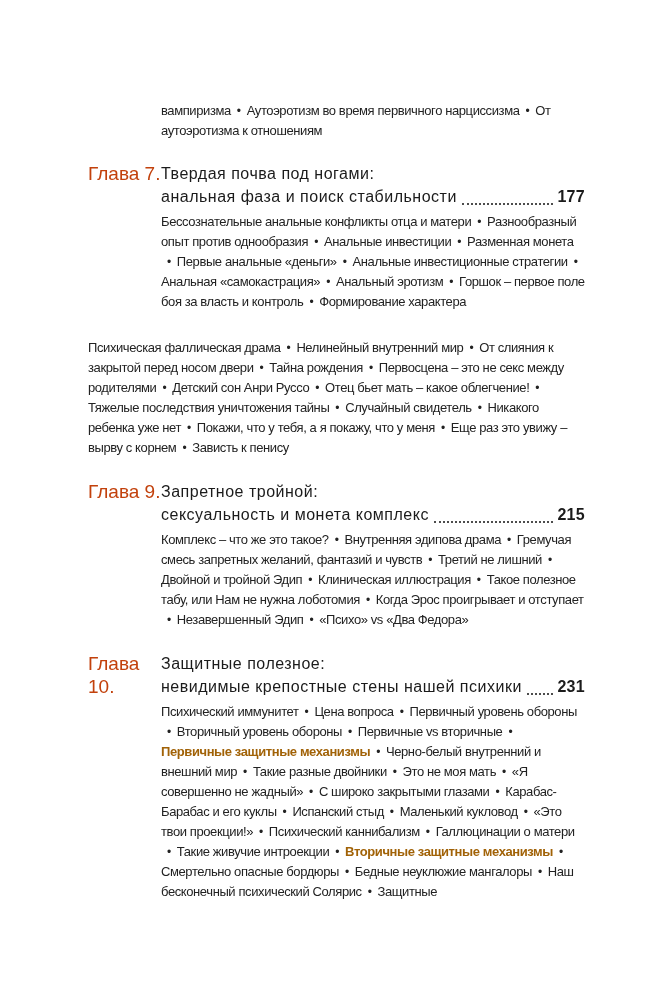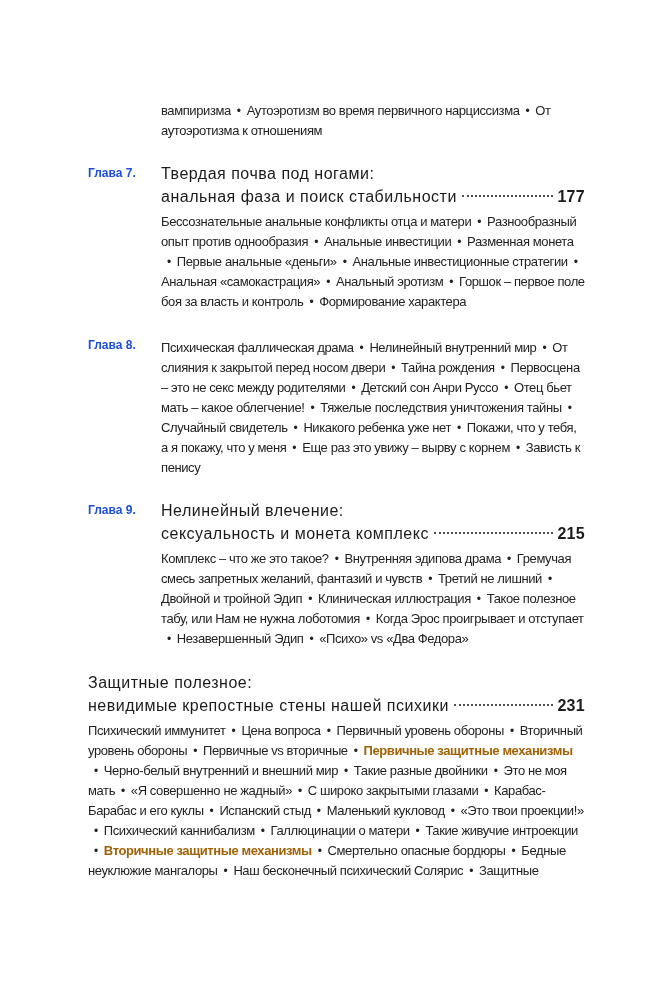--- a/index.html
+++ b/index.html
@@ -25,29 +25,29 @@
     line-height: 19px;
     letter-spacing: -0.4px;
     color: #222222;
     text-align: left;
   }
   .continuation { margin-left: 73px; width: 424px; }
   .chapter { display: flex; margin-top: 22px; }
   .chapter-label {
     flex: none;
     width: 73px;
-    font-size: 12px;
-    font-weight: 700;
+    font-size: 19px;
+    font-weight: 400;
     line-height: 23px;
-    color: #1d4ed8;
+    color: #c2410c;
   }
   .chapter-main { flex: 1; min-width: 0; }
   .title-line {
     display: flex;
-    align-items: center;
+    align-items: flex-end;
     font-size: 16px;
     line-height: 23px;
     letter-spacing: 0.5px;
     color: #1b1b1b;
     white-space: nowrap;
   }
   .title-text { flex: none; }
   .leader {
     flex: 1 1 auto;
     min-width: 10px;
@@ -83,40 +83,40 @@
             </div>
             <div class="title-line">
               <span class="title-text">анальная фаза и поиск стабильности</span>
               <span class="leader"></span>
               <span class="page-num">177</span>
             </div>
             <div class="topics body-text"><span class="topic">Бессознательные анальные конфликты отца и матери</span><span class="bullet-sep">•</span><span class="topic">Разнообразный опыт против однообразия</span><span class="bullet-sep">•</span><span class="topic">Анальные инвестиции</span><span class="bullet-sep">•</span><span class="topic">Разменная монета</span><span class="bullet-sep">•</span><span class="topic">Первые анальные «деньги»</span><span class="bullet-sep">•</span><span class="topic">Анальные инвестиционные стратегии</span><span class="bullet-sep">•</span><span class="topic">Анальная «самокастрация»</span><span class="bullet-sep">•</span><span class="topic">Анальный эротизм</span><span class="bullet-sep">•</span><span class="topic">Горшок – первое поле боя за власть и контроль</span><span class="bullet-sep">•</span><span class="topic">Формирование характера</span></div>
           </div>
         </div>
         <div class="chapter">
-          <div class="chapter-label">Глава 8.</div>
           <div class="chapter-main">
             <div class="topics body-text"><span class="topic">Психическая фаллическая драма</span><span class="bullet-sep">•</span><span class="topic">Нелинейный внутренний мир</span><span class="bullet-sep">•</span><span class="topic">От слияния к закрытой перед носом двери</span><span class="bullet-sep">•</span><span class="topic">Тайна рождения</span><span class="bullet-sep">•</span><span class="topic">Первосцена – это не секс между родителями</span><span class="bullet-sep">•</span><span class="topic">Детский сон Анри Руссо</span><span class="bullet-sep">•</span><span class="topic">Отец бьет мать – какое облегчение!</span><span class="bullet-sep">•</span><span class="topic">Тяжелые последствия уничтожения тайны</span><span class="bullet-sep">•</span><span class="topic">Случайный свидетель</span><span class="bullet-sep">•</span><span class="topic">Никакого ребенка уже нет</span><span class="bullet-sep">•</span><span class="topic">Покажи, что у тебя, а я покажу, что у меня</span><span class="bullet-sep">•</span><span class="topic">Еще раз это увижу – вырву с корнем</span><span class="bullet-sep">•</span><span class="topic">Зависть к пенису</span></div>
           </div>
         </div>
         <div class="chapter">
           <div class="chapter-label">Глава 9.</div>
           <div class="chapter-main">
             <div class="title-line">
-              <span class="title-text">Нелинейный влечение:</span>
+              <span class="title-text">Запретное тройной:</span>
             </div>
             <div class="title-line">
               <span class="title-text">сексуальность и монета комплекс</span>
               <span class="leader"></span>
               <span class="page-num">215</span>
             </div>
             <div class="topics body-text"><span class="topic">Комплекс – что же это такое?</span><span class="bullet-sep">•</span><span class="topic">Внутренняя эдипова драма</span><span class="bullet-sep">•</span><span class="topic">Гремучая смесь запретных желаний, фантазий и чувств</span><span class="bullet-sep">•</span><span class="topic">Третий не лишний</span><span class="bullet-sep">•</span><span class="topic">Двойной и тройной Эдип</span><span class="bullet-sep">•</span><span class="topic">Клиническая иллюстрация</span><span class="bullet-sep">•</span><span class="topic">Такое полезное табу, или Нам не нужна лоботомия</span><span class="bullet-sep">•</span><span class="topic">Когда Эрос проигрывает и отступает</span><span class="bullet-sep">•</span><span class="topic">Незавершенный Эдип</span><span class="bullet-sep">•</span><span class="topic">«Психо» vs «Два Федора»</span></div>
           </div>
         </div>
         <div class="chapter">
+          <div class="chapter-label">Глава 10.</div>
           <div class="chapter-main">
             <div class="title-line">
               <span class="title-text">Защитные полезное:</span>
             </div>
             <div class="title-line">
               <span class="title-text">невидимые крепостные стены нашей психики</span>
               <span class="leader"></span>
               <span class="page-num">231</span>
             </div>
             <div class="topics body-text"><span class="topic">Психический иммунитет</span><span class="bullet-sep">•</span><span class="topic">Цена вопроса</span><span class="bullet-sep">•</span><span class="topic">Первичный уровень обороны</span><span class="bullet-sep">•</span><span class="topic">Вторичный уровень обороны</span><span class="bullet-sep">•</span><span class="topic">Первичные vs вторичные</span><span class="bullet-sep">•</span><span class="topic bold">Первичные защитные механизмы</span><span class="bullet-sep">•</span><span class="topic">Черно-белый внутренний и внешний мир</span><span class="bullet-sep">•</span><span class="topic">Такие разные двойники</span><span class="bullet-sep">•</span><span class="topic">Это не моя мать</span><span class="bullet-sep">•</span><span class="topic">«Я совершенно не жадный»</span><span class="bullet-sep">•</span><span class="topic">С широко закрытыми глазами</span><span class="bullet-sep">•</span><span class="topic">Карабас-Барабас и его куклы</span><span class="bullet-sep">•</span><span class="topic">Испанский стыд</span><span class="bullet-sep">•</span><span class="topic">Маленький кукловод</span><span class="bullet-sep">•</span><span class="topic">«Это твои проекции!»</span><span class="bullet-sep">•</span><span class="topic">Психический каннибализм</span><span class="bullet-sep">•</span><span class="topic">Галлюцинации о матери</span><span class="bullet-sep">•</span><span class="topic">Такие живучие интроекции</span><span class="bullet-sep">•</span><span class="topic bold">Вторичные защитные механизмы</span><span class="bullet-sep">•</span><span class="topic">Смертельно опасные бордюры</span><span class="bullet-sep">•</span><span class="topic">Бедные неуклюжие мангалоры</span><span class="bullet-sep">•</span><span class="topic">Наш бесконечный психический Солярис</span><span class="bullet-sep">•</span><span class="topic">Защитные</span></div>

